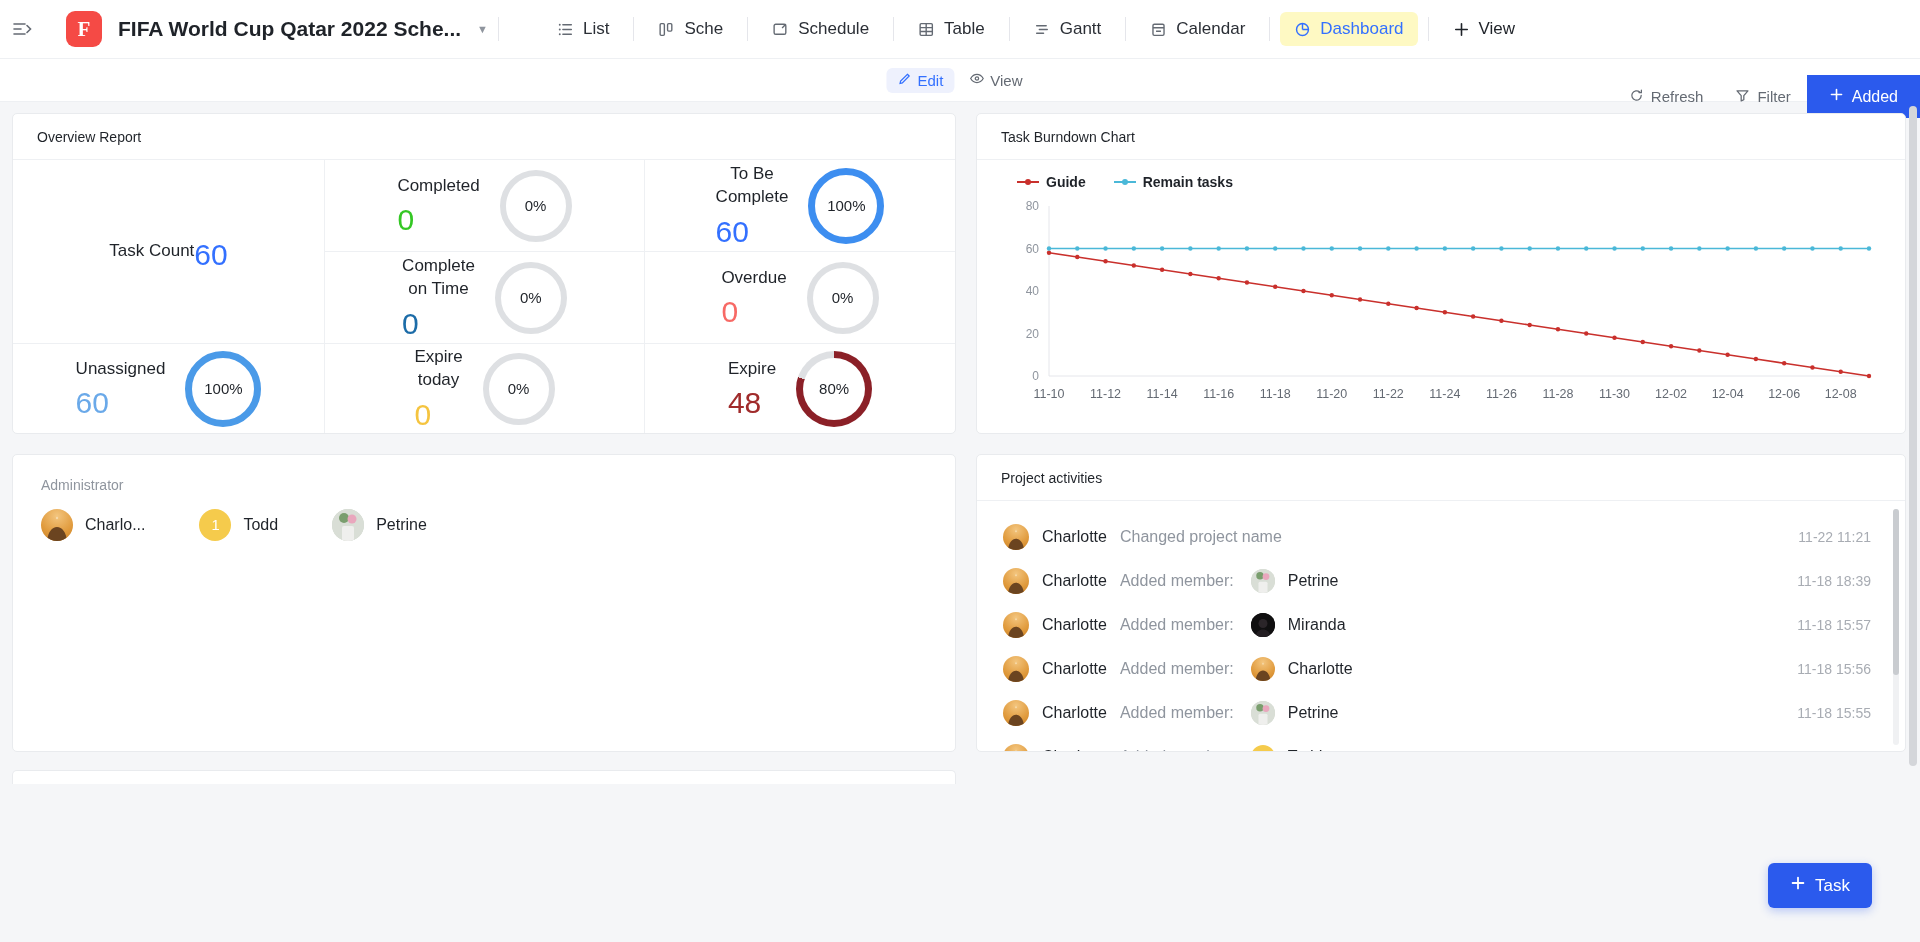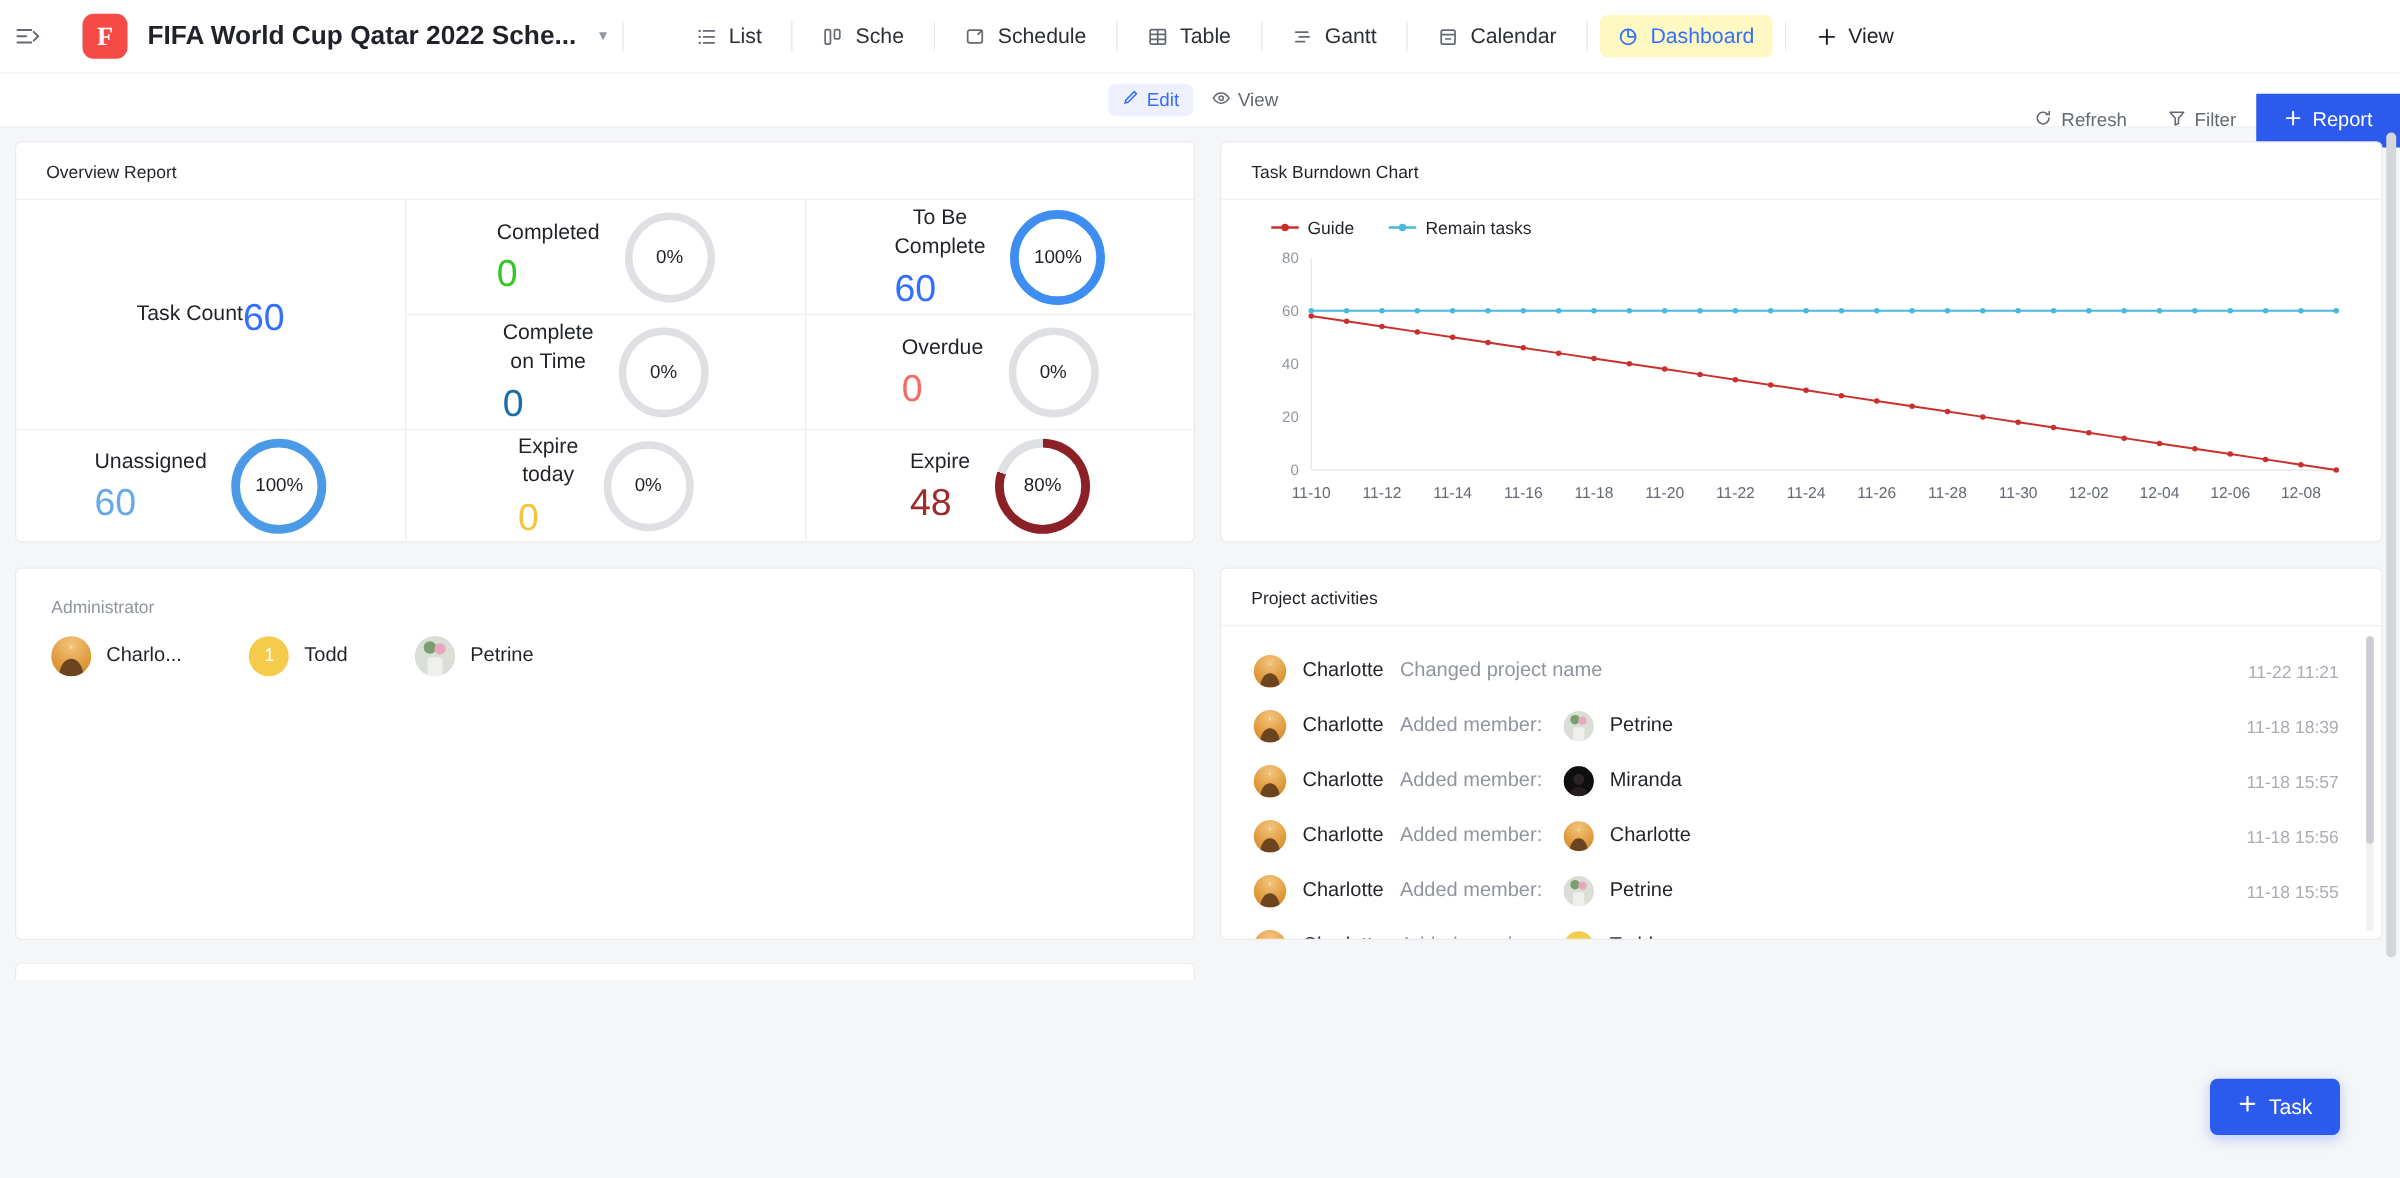--- a/index.html
+++ b/index.html
@@ -130,21 +130,21 @@
   .ov-topwrap { display:flex; }
   .ov-col-right { width: 310px; }
   .ov-cellb {
     display: flex; align-items: center; justify-content: center;
     gap: 20px; height: 89px; flex: 1;
   }
 
   
   .chart-body { padding: 14px 18px 10px 18px; height: 265px; position: relative; }
   .legend { display: flex; gap: 28px; padding-left: 22px; margin-bottom: 2px; }
-  .legend-item { display: flex; align-items: center; gap: 7px; font-size: 14px; font-weight: normal; color: #1f2329; }
+  .legend-item { display: flex; align-items: center; gap: 7px; font-size: 14px; font-weight: bold; color: #1f2329; }
   .legend-line { width: 22px; height: 2px; position: relative; }
   .legend-line::after {
     content: ''; position: absolute; left: 8px; top: -2px;
     width: 6px; height: 6px; border-radius: 50%;
   }
 
   
   .mem-body { padding: 22px 28px; height: 250px; }
   .mem-role { font-size: 14px; color: #8f959e; margin-bottom: 16px; }
   .mem-list { display: flex; gap: 54px; align-items: flex-end; }
@@ -338,21 +338,21 @@
           </svg>
       </span>
       <span>Filter</span>
     </div>
     <div class="widget-btn">
       <span>
         <svg width="15" height="15" viewBox="0 0 16 16" fill="none" stroke="currentColor" stroke-width="1.7" stroke-linecap="round">
             <path d="M8 2.6v10.8M2.6 8h10.8"></path>
           </svg>
       </span>
-      <span>Report</span>
+      <span>Added</span>
     </div>
   </div>
 </div>
 
 <div class="board">
 
   <div class="row">
 
     <div class="card left-col">
       <div class="card-head">Overview Report</div>

